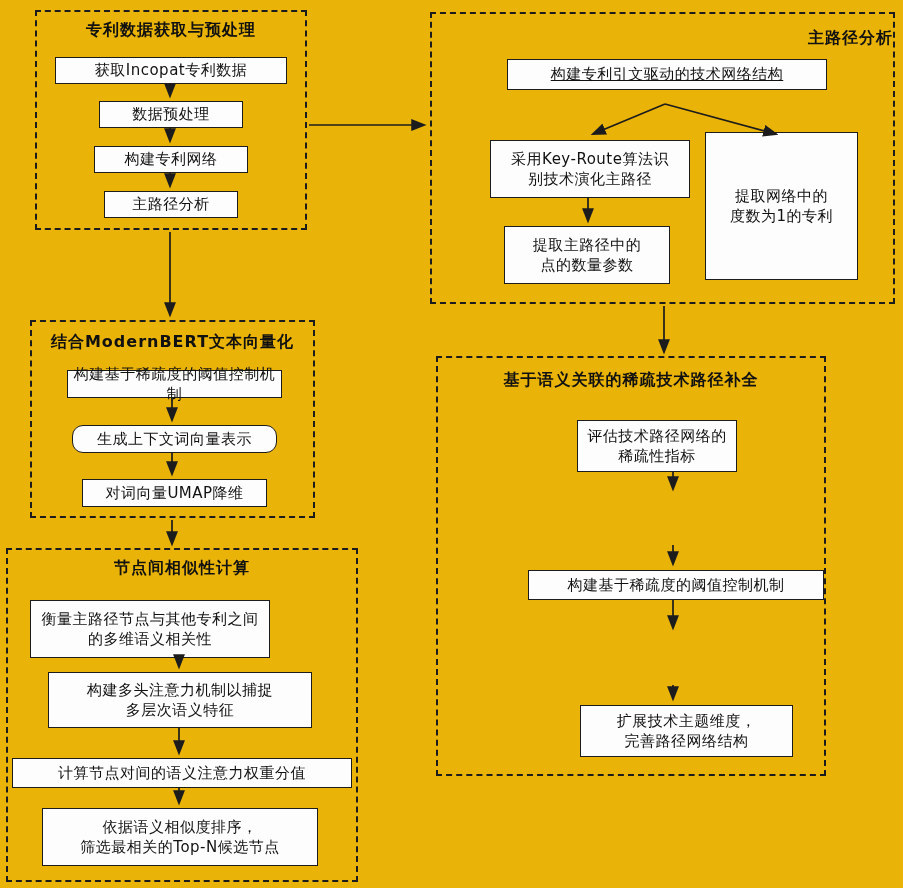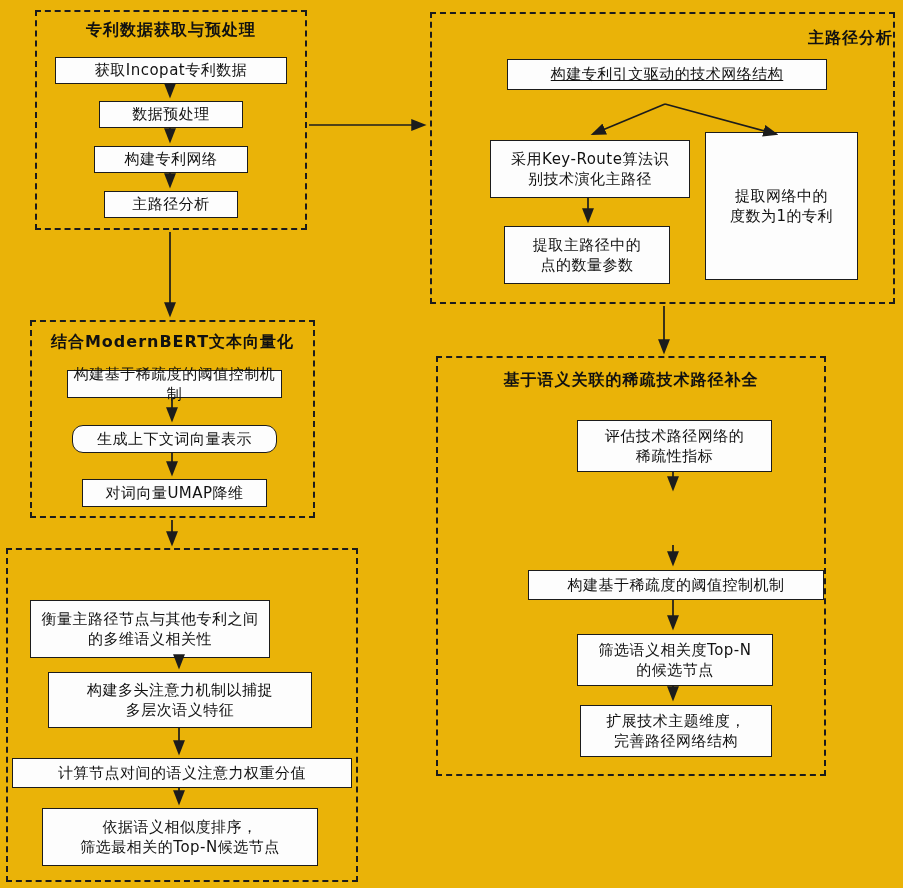--- a/index.html
+++ b/index.html
@@ -45,37 +45,36 @@
   </div>
 
   <div class="grp" style="left:30px;top:320px;width:285px;height:198px;">
     <div class="grp-title" style="top:10px;">结合ModernBERT文本向量化</div>
     <div class="node" style="left:35px;top:48px;width:215px;height:28px;">构建基于稀疏度的阈值控制机制</div>
     <div class="node" style="left:40px;top:103px;width:205px;height:28px;border-radius:11px;">生成上下文词向量表示</div>
     <div class="node" style="left:50px;top:157px;width:185px;height:28px;">对词向量UMAP降维</div>
   </div>
 
   <div class="grp" style="left:6px;top:548px;width:352px;height:334px;">
+    <div class="grp-title" style="top:8px;">节点间相似性计算</div>
     <div class="node" style="left:22px;top:50px;width:240px;height:58px;">衡量主路径节点与其他专利之间
 的多维语义相关性</div>
     <div class="node" style="left:4px;top:208px;width:340px;height:30px;">计算节点对间的语义注意力权重分值</div>
     <div class="node" style="left:40px;top:122px;width:264px;height:56px;">构建多头注意力机制以捕捉
 多层次语义特征</div>
     <div class="node" style="left:34px;top:258px;width:276px;height:58px;">依据语义相似度排序，
 筛选最相关的Top-N候选节点</div>
   </div>
 
   <div class="grp" style="left:436px;top:356px;width:390px;height:420px;">
     <div class="grp-title" style="top:12px;">基于语义关联的稀疏技术路径补全</div>
-    <div class="node" style="left:139px;top:62px;width:195px;height:52px;">评估技术路径网络的
+    <div class="node" style="left:139px;top:62px;width:160px;height:52px;">评估技术路径网络的
 稀疏性指标</div>
     <div class="node" style="left:90px;top:212px;width:296px;height:30px;">构建基于稀疏度的阈值控制机制</div>
-    <div class="node" style="left:139px;top:276px;width:196px;height:52px;">筛选语义相关度Top-N
-的候选节点</div>
-    <div class="node" style="left:142px;top:347px;width:192px;height:52px;">扩展技术主题维度，
+    <div class="node" style="left:142px;top:347px;width:213px;height:52px;">扩展技术主题维度，
 完善路径网络结构</div>
   </div>
 
   <svg class="arrows" width="903" height="888" viewBox="0 0 903 888">
     <defs>
       <marker id="ah" markerWidth="9" markerHeight="7" refX="7.5" refY="3.5" orient="auto">
         <path d="M0,0 L9,3.5 L0,7 Z" fill="#1c1c1c"></path>
       </marker>
     </defs>
 

